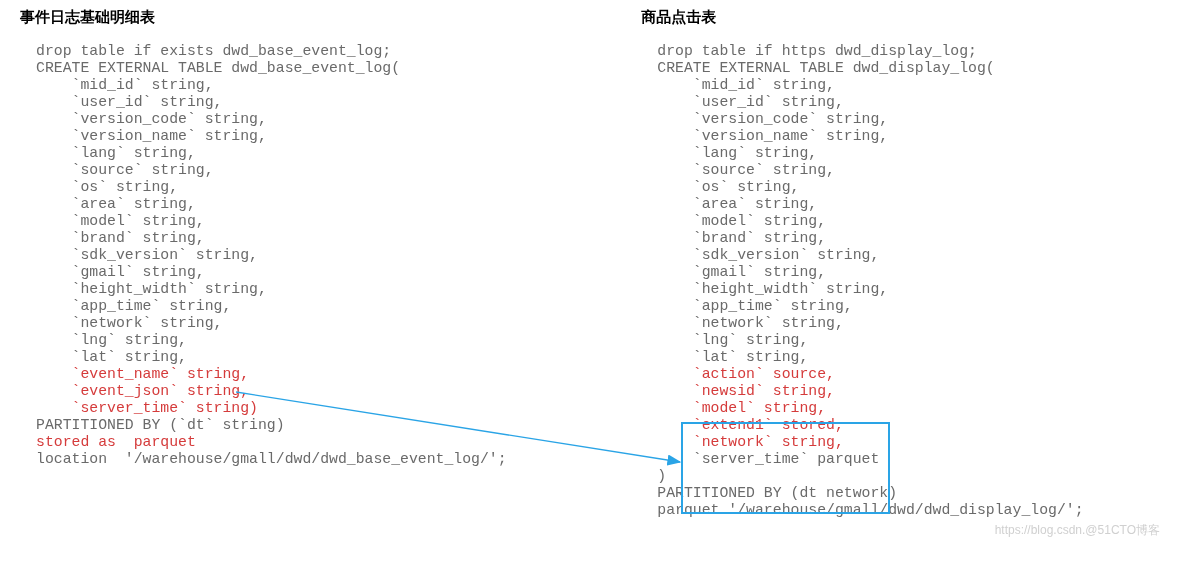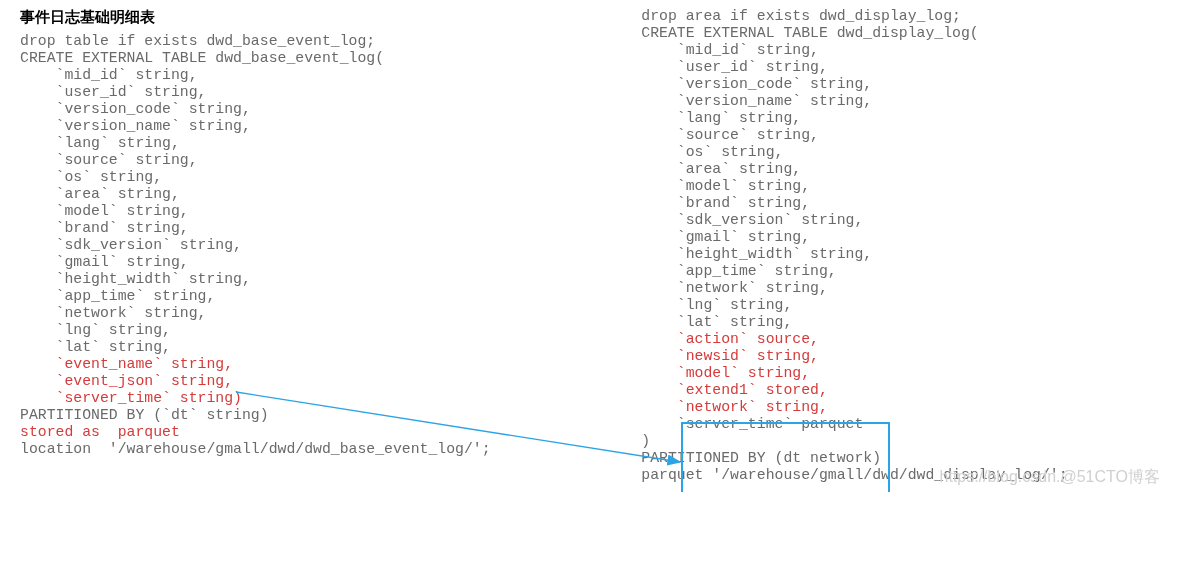--- a/index.html
+++ b/index.html
@@ -20,41 +20,41 @@
   }
   .col-left { width: 630px; }
   .col-right { width: 530px; }
   .heading {
     font-weight: bold;
     font-size: 15px;
     margin-bottom: 6px;
     color: #000;
   }
   pre {
-    margin: 0;
+    margin: 16px;
     font-family: "Courier New", monospace;
     font-size: 14.8px;
     line-height: 17px;
     color: #6a6a6a;
   }
   .red { color: #d53b3b; }
   .highlight-box {
     position: absolute;
     border: 2px solid #2aa4e6;
     pointer-events: none;
   }
   svg.arrow {
     position: absolute;
     pointer-events: none;
   }
   .watermark {
     position: absolute;
     right: 24px;
     bottom: 4px;
-    font-size: 16px;
+    font-size: 12px;
     color: #d0d0d0;
     font-family: sans-serif;
   }
 </style>
 </head>
 <body>
 
 <div class="columns">
   <div class="col col-left">
     <div class="heading">事件日志基础明细表</div>
@@ -79,21 +79,22 @@
 <span>    `lat` string,</span>
 <span class="red">    `event_name` string,</span>
 <span class="red">    `event_json` string,</span>
 <span class="red">    `server_time` string)</span>
 <span>PARTITIONED BY (`dt` string)</span>
 <span class="red">stored as  parquet</span>
 <span>location  '/warehouse/gmall/dwd/dwd_base_event_log/';</span></pre>
   </div>
 
   <div class="col col-right">
-<pre><span>drop area if exists dwd_display_log;</span>
+    <div class="heading">商品点击表</div>
+<pre><span>drop table if https dwd_display_log;</span>
 <span>CREATE EXTERNAL TABLE dwd_display_log(</span>
 <span>    `mid_id` string,</span>
 <span>    `user_id` string,</span>
 <span>    `version_code` string,</span>
 <span>    `version_name` string,</span>
 <span>    `lang` string,</span>
 <span>    `source` string,</span>
 <span>    `os` string,</span>
 <span>    `area` string,</span>
 <span>    `model` string,</span>

